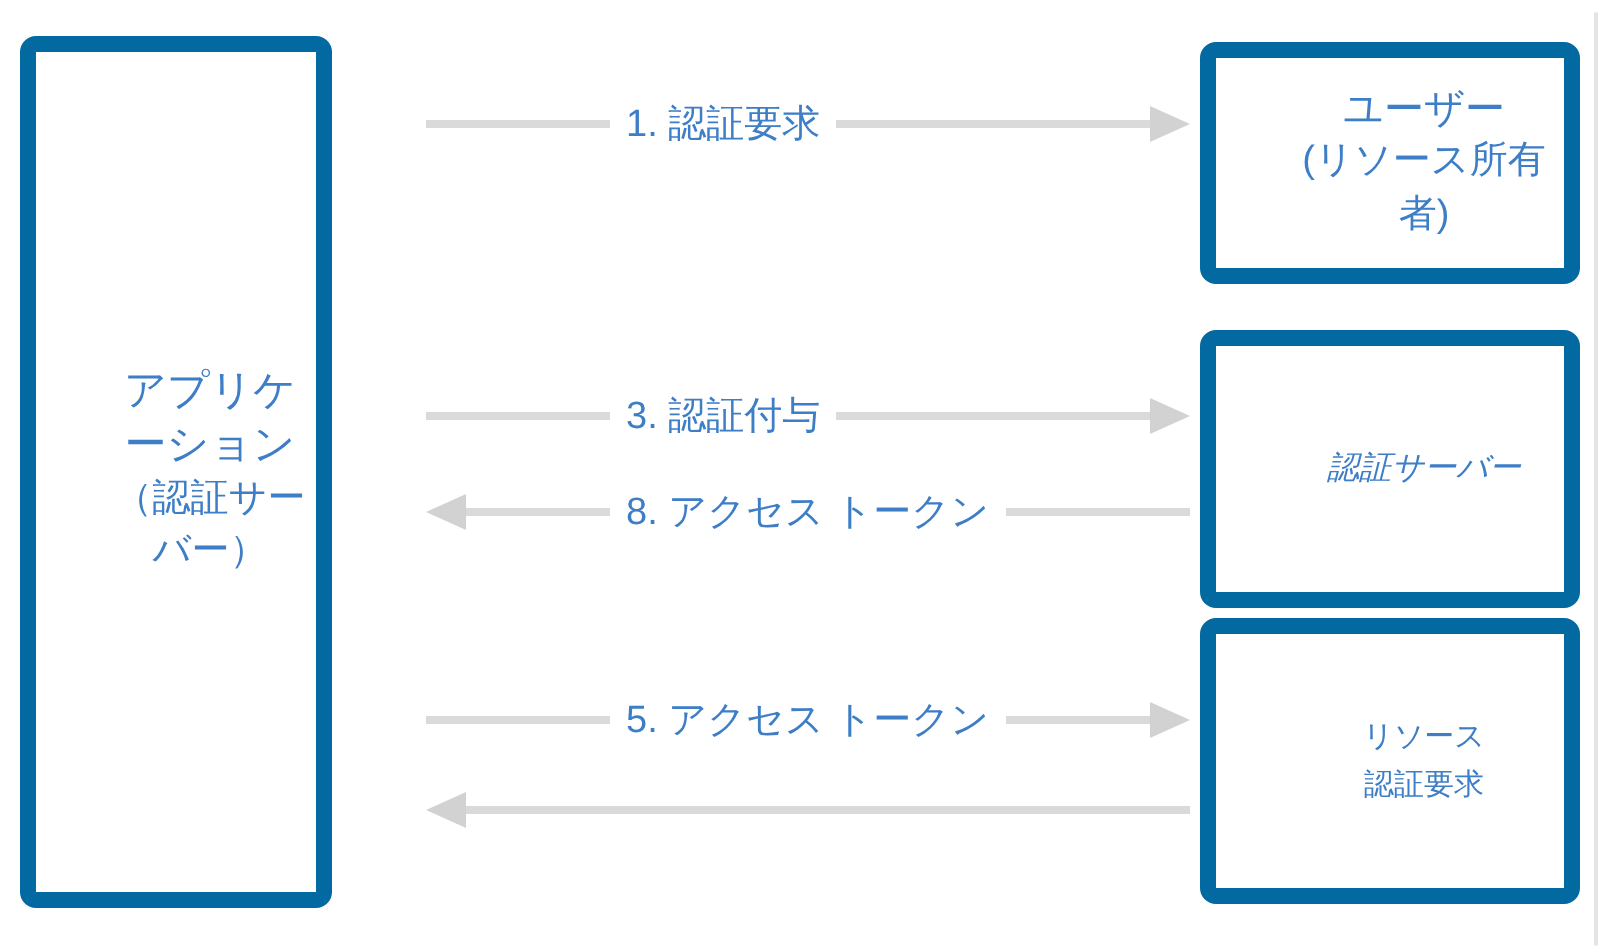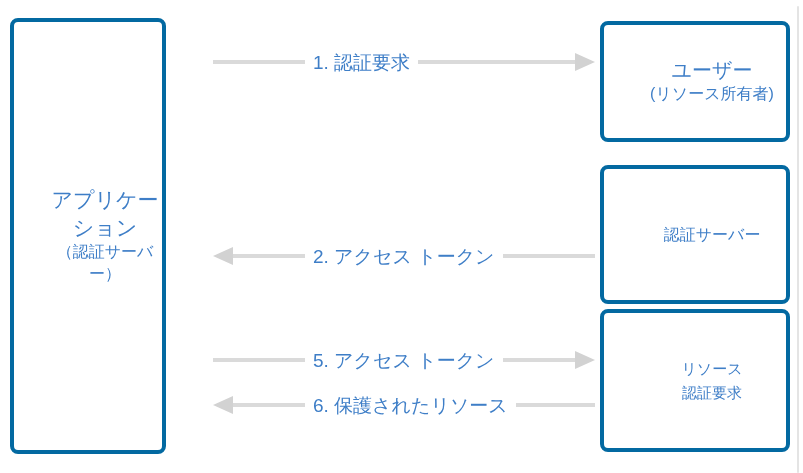--- a/index.html
+++ b/index.html
@@ -18,41 +18,41 @@
   .right-edge {
     position: absolute;
     left: 797px; top: 6px;
     width: 2px; height: 467px;
     background: #e4e4e4;
     border-radius: 2px;
   }
 
   .box {
     position: absolute;
-    border: 4px solid #0369a1;
+    border: 8px solid #0369a1;
     border-radius: 8px;
     background: #ffffff;
     display: flex;
     flex-direction: column;
     align-items: center;
     justify-content: center;
     text-align: center;
     color: #3e7ec7;
     padding-left: 34px;
   }
   .box-client   { left: 10px;  top: 18px;  width: 156px; height: 436px; }
   .box-user     { left: 600px; top: 21px;  width: 190px; height: 121px; }
   .box-auth     { left: 600px; top: 165px; width: 190px; height: 139px; }
   .box-resource { left: 600px; top: 309px; width: 190px; height: 143px; }
 
   .box-title    { font-size: 21px; line-height: 1.3; }
   .box-title-md { font-size: 20px; line-height: 1.3; }
-  .box-title-sm { font-size: 16px; line-height: 1.5; }
+  .box-title-sm { font-size: 16px; line-height: 1.5; font-style: italic; }
   .box-title-xs { font-size: 15px; line-height: 1.55; }
-  .box-subtitle { font-size: 16px; line-height: 1.4; }
+  .box-subtitle { font-size: 19px; line-height: 1.4; }
 
   .arrow-row {
     position: absolute;
     left: 213px;
     width: 382px;
     height: 20px;
     display: flex;
     align-items: center;
   }
   .row-1 { top: 52px;  }
@@ -113,35 +113,40 @@
   </div>
 
   <div class="arrow-row row-1">
     <span class="seg seg-a-right"></span>
     <span class="arrow-label">1. 認証要求</span>
     <span class="seg seg-b"></span>
     <span class="head head-right"></span>
   </div>
 
 
+  <div class="arrow-row row-3">
+    <span class="seg seg-a-right"></span>
+    <span class="arrow-label">3. 認証付与</span>
+    <span class="seg seg-b"></span>
+    <span class="head head-right"></span>
+  </div>
 
   <div class="arrow-row row-4">
     <span class="head head-left"></span>
     <span class="seg seg-a-left"></span>
-    <span class="arrow-label">2. アクセス トークン</span>
+    <span class="arrow-label">8. アクセス トークン</span>
     <span class="seg seg-b"></span>
   </div>
 
   <div class="arrow-row row-5">
     <span class="seg seg-a-right"></span>
     <span class="arrow-label">5. アクセス トークン</span>
     <span class="seg seg-b"></span>
     <span class="head head-right"></span>
   </div>
 
   <div class="arrow-row row-6">
     <span class="head head-left"></span>
     <span class="seg seg-a-left"></span>
-    <span class="arrow-label">6. 保護されたリソース</span>
     <span class="seg seg-b"></span>
   </div>
 
 </div>
 
 </body></html>

